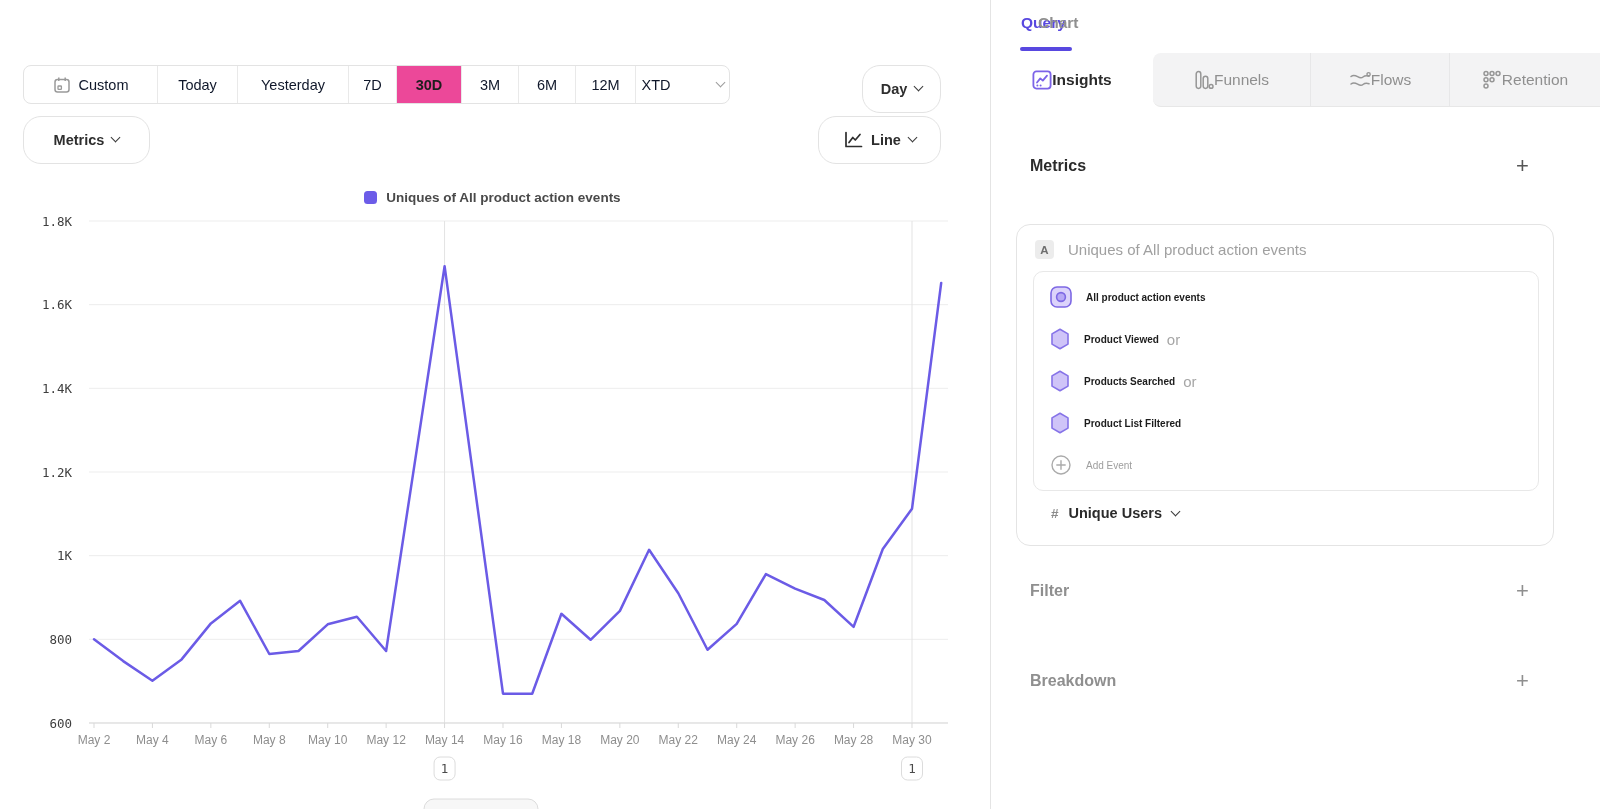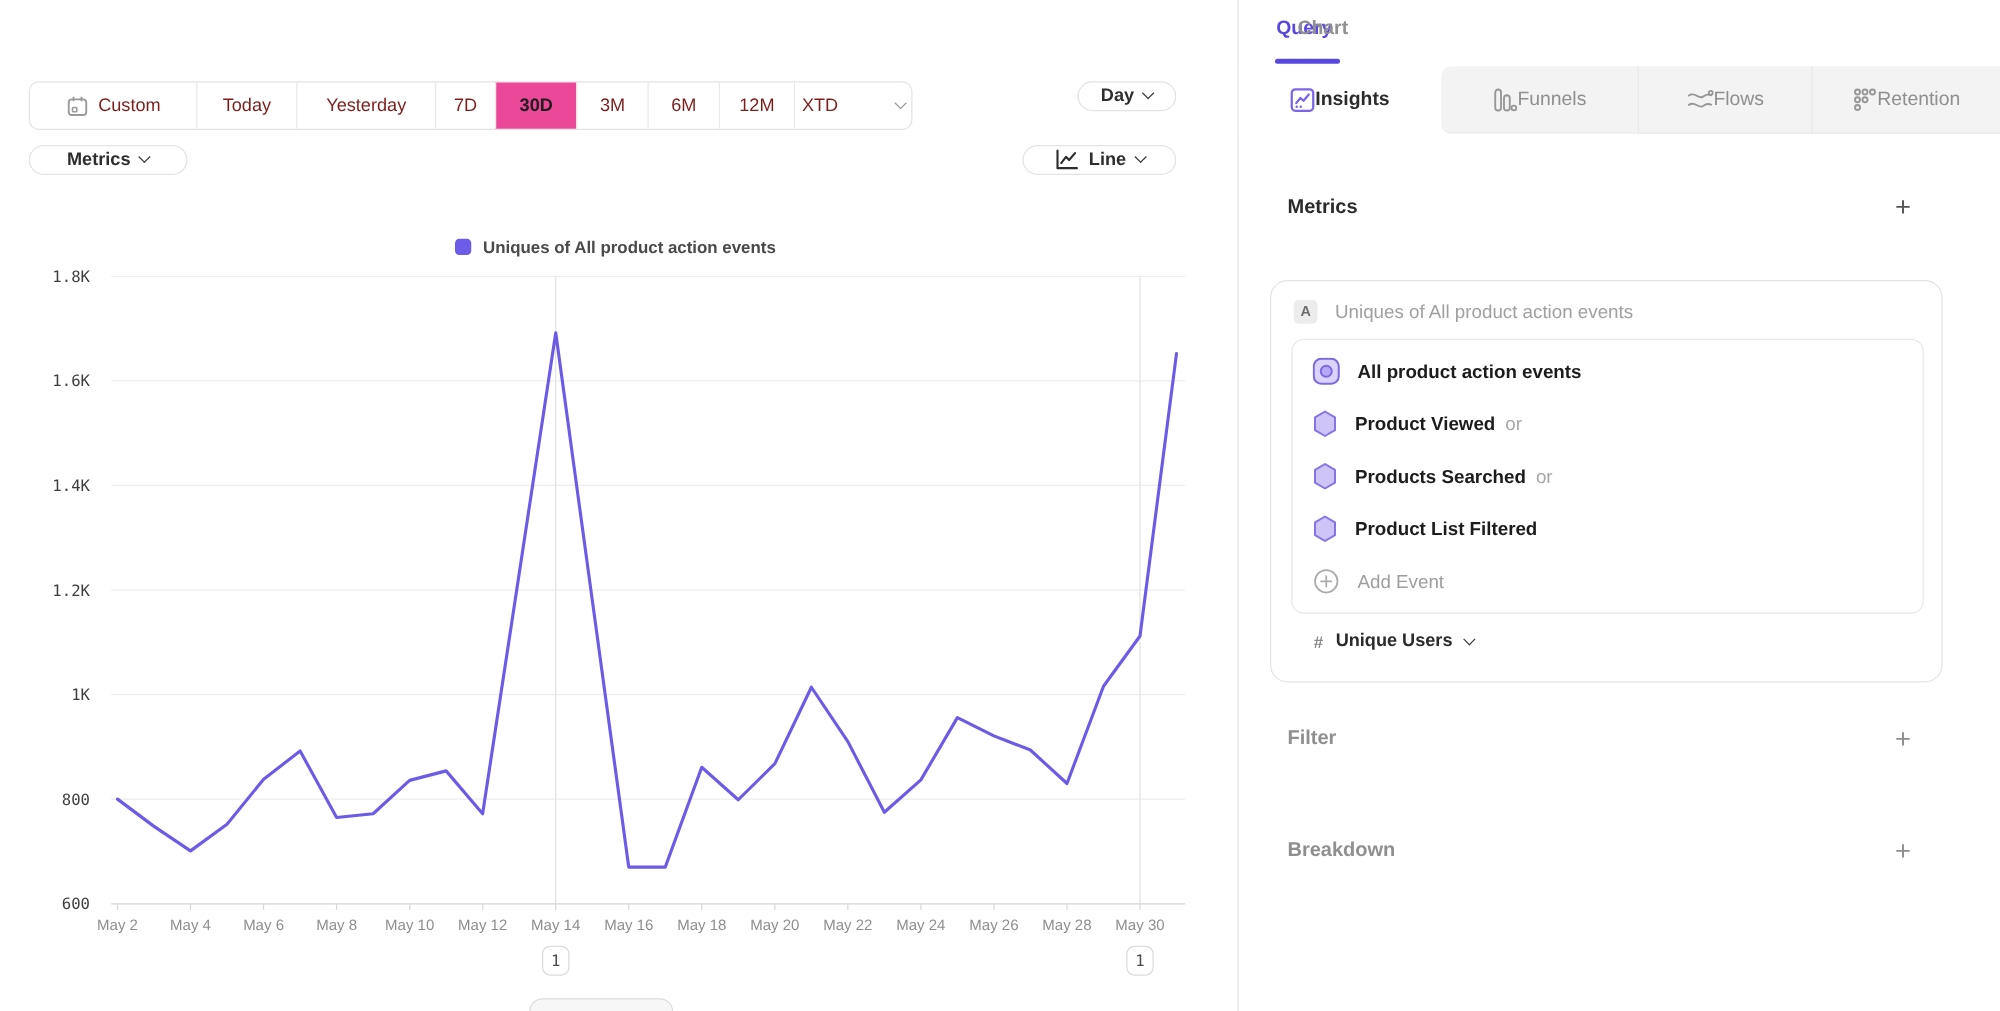--- a/index.html
+++ b/index.html
@@ -4,25 +4,25 @@
 <style>
   * { margin:0; padding:0; box-sizing:border-box; }
   html,body { width:1600px; height:809px; background:#fff; overflow:hidden;
               font-family:"Liberation Sans", sans-serif; }
   .abs { position:absolute; }
   .app { position:relative; width:1600px; height:809px; background:#fff; }
 
   
   .seg { display:flex; border:1px solid #E3E3E3; border-radius:8px; background:#fff; height:39px; }
   .seg .cell { display:flex; align-items:center; justify-content:center; gap:8px;
-               font-size:14.5px; color:#7f1d1d; border-left:1px solid #E9E9E9; cursor:pointer; }
+               font-size:14.5px; color:#0f172a; border-left:1px solid #E9E9E9; cursor:pointer; }
   .seg .cell:first-child { border-left:none; border-radius:7px 0 0 7px; }
   .seg .cell:last-child { border-radius:0 7px 7px 0; }
   .seg .cell.active { background:#ec4899; color:#1E1E1E; font-weight:700; }
-  .btn { display:flex; align-items:center; justify-content:center; gap:8px; height:24px;
+  .btn { display:flex; align-items:center; justify-content:center; gap:8px; height:48px;
          border:1px solid #E3E3E3; border-radius:18px; background:#fff;
          font-size:14.5px; color:#2E2E2E; font-weight:600; cursor:pointer; }
   .chev { width:7px; height:7px; border-right:1.8px solid #3A3A3A; border-bottom:1.8px solid #3A3A3A;
           transform:rotate(45deg); display:inline-block; margin-top:-5px; }
   .chev.gray { border-color:#9C9C9C; }
 
   
   .legend { display:flex; align-items:center; justify-content:center; gap:9px; width:985px; }
   .legend .swatch { width:13px; height:13px; border-radius:3.5px; }
   .legend .lab { font-size:13.5px; font-weight:600; color:#4A4A4A; }
@@ -42,21 +42,21 @@
   .section-title { font-size:16px; font-weight:700; color:#2B2B2B; }
   .section-title.muted { color:#8F8F8F; }
   .plus { font-size:22px; font-weight:400; color:#565656; line-height:20px; cursor:pointer; }
   .plus.gray { color:#8F8F8F; }
   .card { border:1px solid #E4E4E4; border-radius:14px; background:#fff; }
   .inner-card { border:1px solid #E8E8E8; border-radius:10px; background:#fff; }
   .a-badge { width:19px; height:19px; border-radius:4px; background:#ECECEC; color:#6E6E6E;
              font-size:11.5px; font-weight:700; display:flex; align-items:center; justify-content:center; }
   .group-title { font-size:15px; color:#A0A0A0; }
   .event-row { display:flex; align-items:center; gap:14px; height:42px; padding-left:16px; cursor:pointer; }
-  .event-name { font-size:15px; font-weight:600; color:#1C1C1C; }
+  .event-name { font-size:10px; font-weight:600; color:#1C1C1C; }
   .event-name.muted { color:#9E9E9E; font-weight:400; }
   .or { font-size:15px; color:#A6A6A6; margin-left:-6px; }
   .uu-row { display:flex; align-items:center; gap:10px; cursor:pointer; }
   .hash { font-size:13.5px; color:#8A8A8A; font-weight:600; }
   .uu-label { font-size:14.5px; font-weight:600; color:#2B2B2B; }
 </style>
 </head>
 <body>
 
 <div class="app">

